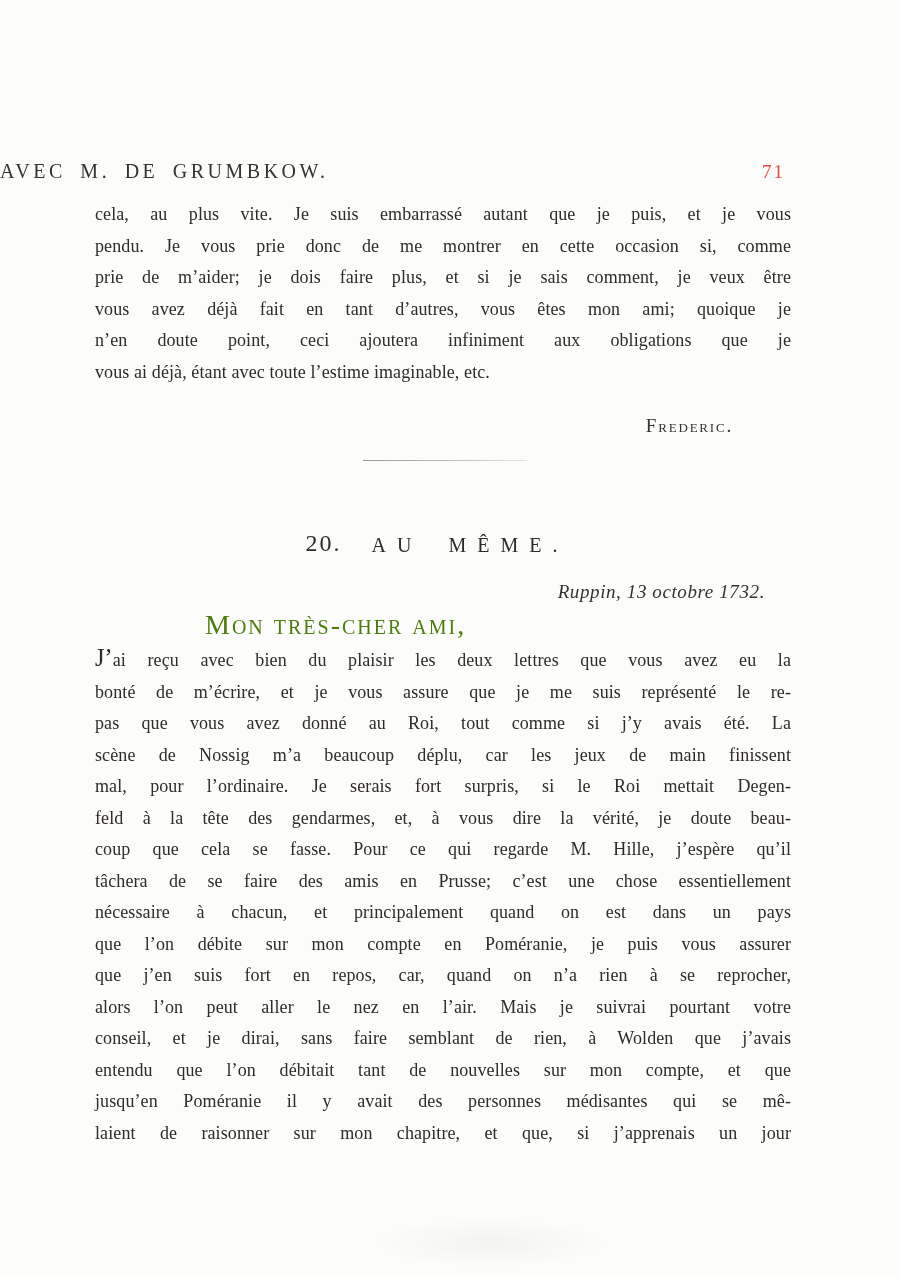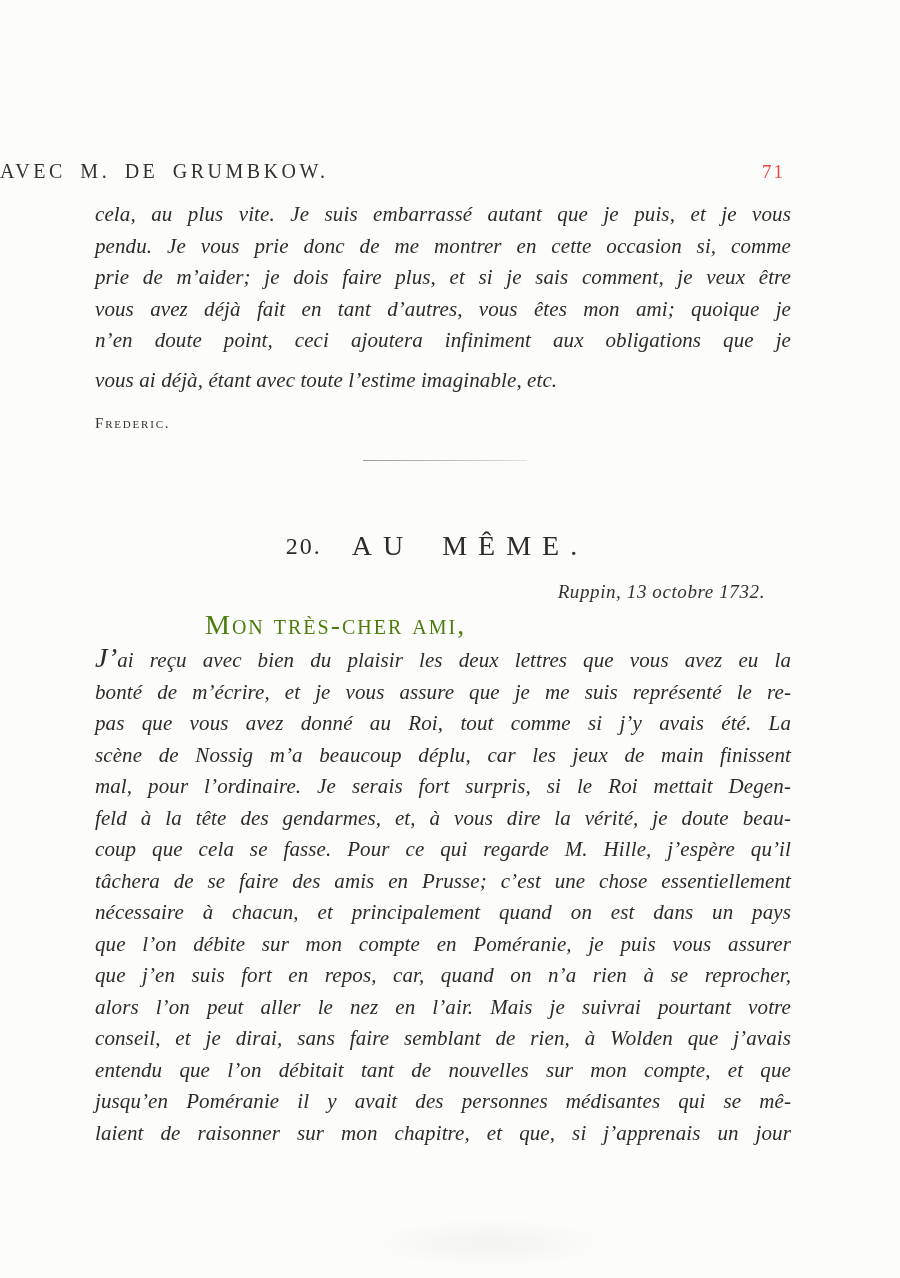--- a/index.html
+++ b/index.html
@@ -37,52 +37,50 @@
     font-size: 19px;
     letter-spacing: 2px;
     color: #ef4444;
   }
 
   
   .textblock {
     position: absolute;
     left: 95px;
     width: 696px;
-    font-size: 21px;
+    font-size: 18px;
     line-height: 31.5px;
     letter-spacing: 0.1px;
-    font-style: italic;
   }
   .textblock .jline {
     text-align: justify;
     text-align-last: justify;
     white-space: normal;
   }
   .textblock .jline.endline {
     text-align-last: left;
-    margin-top: 8px;
   }
   #para1 { top: 199px; }
   #para2 { top: 645px; }
   #para2 .jline:first-child::first-letter {
     font-size: 1.35em;
     line-height: 0;
   }
 
   
   .signature {
     position: absolute;
     left: 95px;
     width: 696px;
     top: 415px;
-    text-align: left;
+    text-align: right;
     padding-right: 58px;
     box-sizing: border-box;
     font-variant: small-caps;
-    font-size: 15px;
+    font-size: 19px;
     letter-spacing: 1.8px;
     color: #35322f;
   }
 
   
   .rule {
     position: absolute;
     top: 460px;
     left: 363px;
     width: 164px;
@@ -101,21 +99,21 @@
     color: #2e2b28;
     white-space: nowrap;
   }
   .section-number {
     font-size: 24px;
     letter-spacing: 2px;
     margin-right: 30px;
     vertical-align: 1px;
   }
   .section-title {
-    font-size: 28px;
+    font-size: 20px;
     letter-spacing: 11px;
     word-spacing: 10px;
   }
 
   
   .dateline {
     position: absolute;
     left: 95px;
     width: 696px;
     top: 581px;

